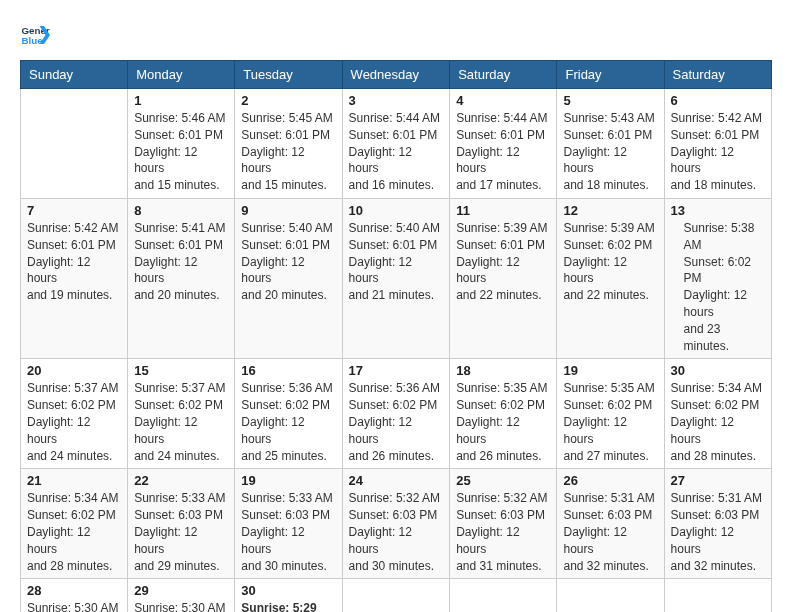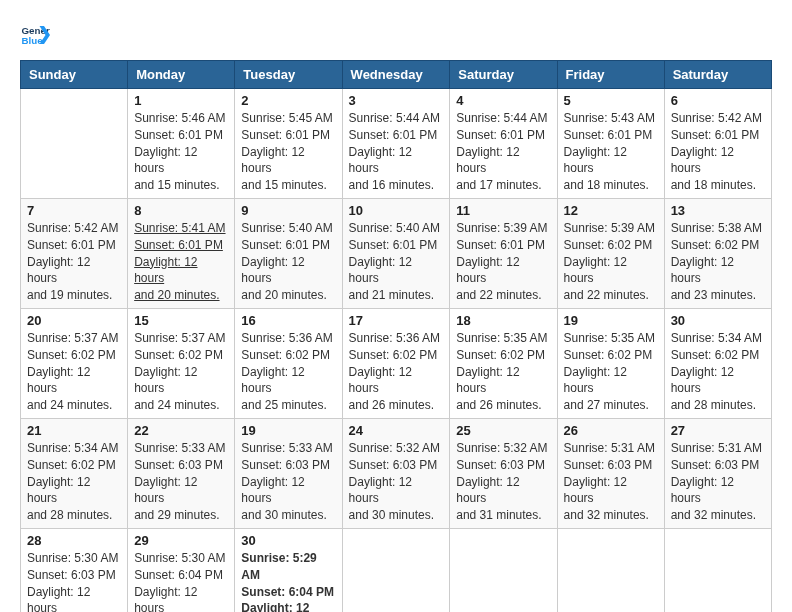--- a/index.html
+++ b/index.html
@@ -41,21 +41,21 @@
       width: 100%;
       border-collapse: collapse;
       border: 1px solid #ccc;
     }
     .calendar th {
       background-color: #2a6496;
       color: white;
       text-align: left;
       padding: 6px 8px;
       font-size: 13px;
-      font-weight: bold;
+      font-weight: normal;
       border: 1px solid #1a4a76;
     }
     .calendar td {
       vertical-align: top;
       padding: 4px 6px;
       border: 1px solid #ccc;
       width: 108px;
       min-height: 80px;
       background: #fff;
     }
@@ -156,21 +156,21 @@
       <tr>
         <td>
           <span class="day-number">7</span>
           <div class="day-info" style="white-space: pre-line;">Sunrise: 5:42 AM
 Sunset: 6:01 PM
 Daylight: 12 hours
 and 19 minutes.</div>
         </td>
         <td>
           <span class="day-number">8</span>
-          <div class="day-info" style="white-space: pre-line; text-decoration: underline;">Sunrise: 5:41 AM
+          <div class="day-info" style="white-space: pre-line;">Sunrise: 5:41 AM
 Sunset: 6:01 PM
 Daylight: 12 hours
 and 20 minutes.</div>
         </td>
         <td>
           <span class="day-number">9</span>
           <div class="day-info" style="white-space: pre-line;">Sunrise: 5:40 AM
 Sunset: 6:01 PM
 Daylight: 12 hours
 and 20 minutes.</div>
@@ -191,21 +191,21 @@
         </td>
         <td>
           <span class="day-number">12</span>
           <div class="day-info" style="white-space: pre-line;">Sunrise: 5:39 AM
 Sunset: 6:02 PM
 Daylight: 12 hours
 and 22 minutes.</div>
         </td>
         <td>
           <span class="day-number">13</span>
-          <div class="day-info" style="white-space: pre-line;">Sunrise: 5:38 AM
+          <div class="day-info" style="white-space: pre-line; margin-left: 13px;">Sunrise: 5:38 AM
 Sunset: 6:02 PM
 Daylight: 12 hours
 and 23 minutes.</div>
         </td>
       </tr>
       <tr>
         <td>
           <span class="day-number">20</span>
           <div class="day-info" style="white-space: pre-line;">Sunrise: 5:37 AM
 Sunset: 6:02 PM

